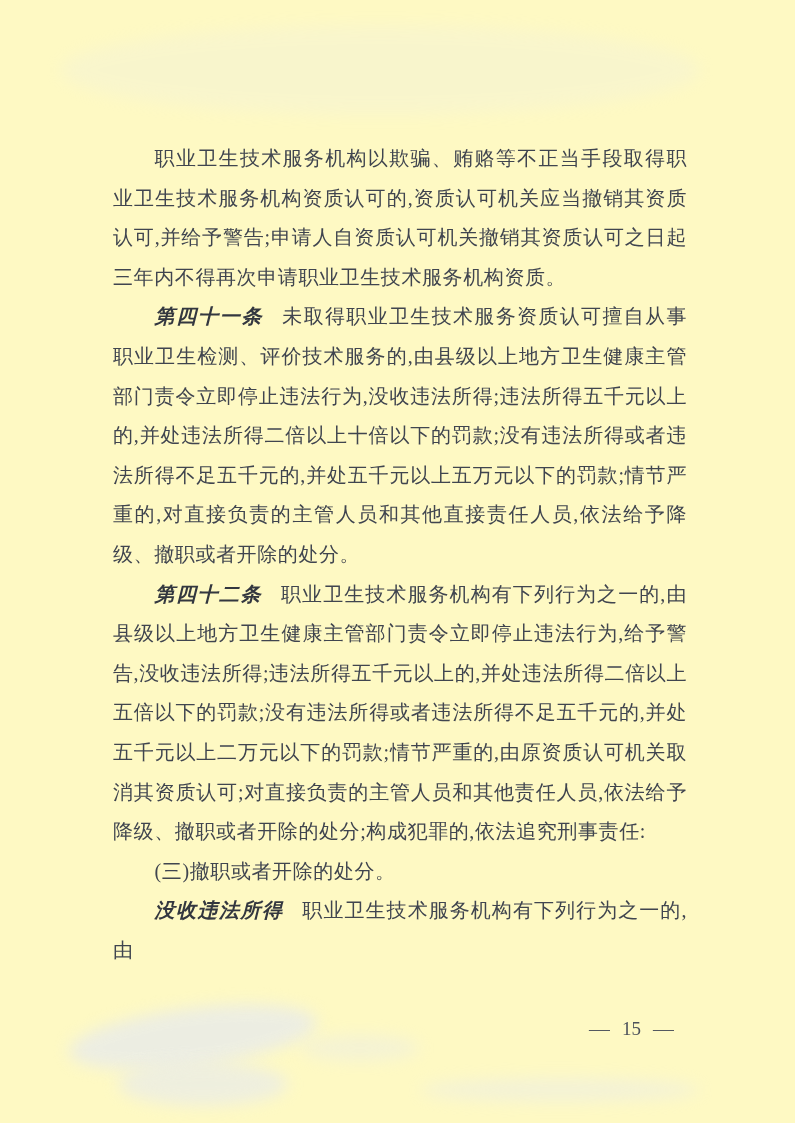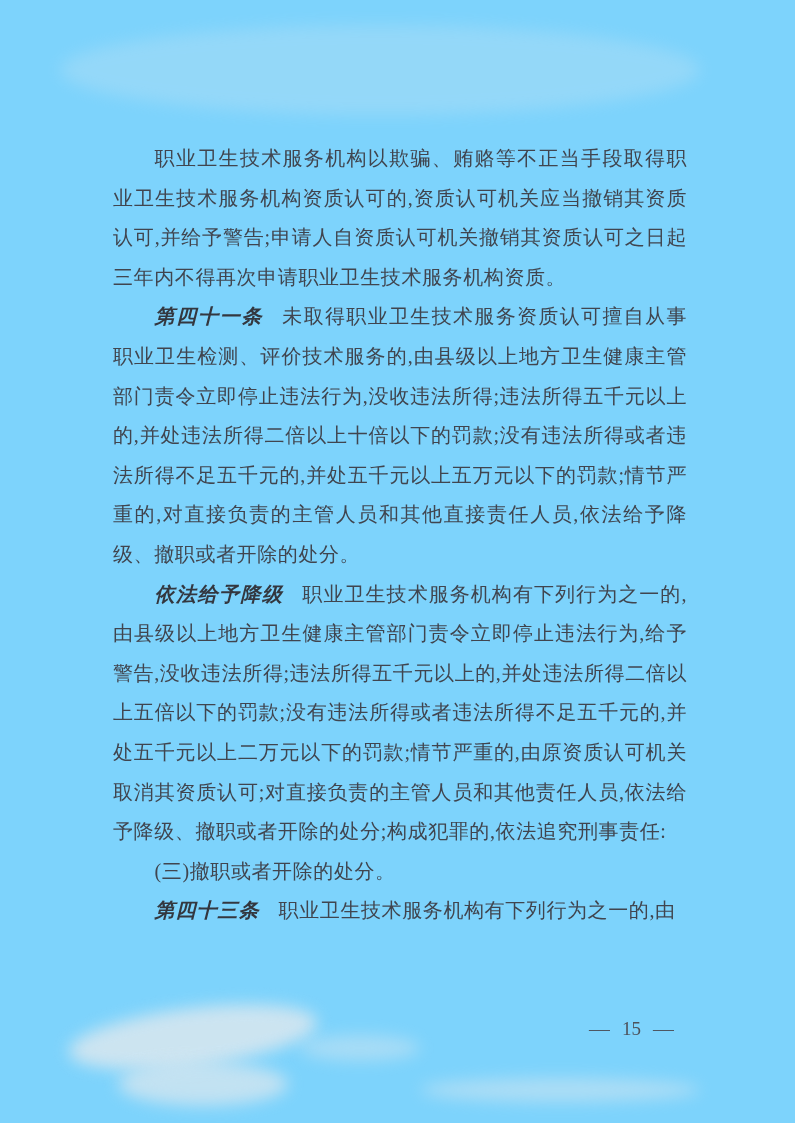--- a/index.html
+++ b/index.html
@@ -1,20 +1,20 @@
 <!DOCTYPE html>
 <html><head>
 <meta charset="utf-8">
 <style>
   html, body { margin: 0; padding: 0; background: #ffffff; }
   .page {
     position: relative;
     width: 795px;
     height: 1123px;
-    background: #7dd3fc;
+    background: #fef9c3;
     overflow: hidden;
     font-family: "Liberation Serif", "DejaVu Serif", serif;
   }
   
   .noise {
     position: absolute;
     background: #e7eaed;
     border-radius: 50%;
     filter: blur(8px);
     pointer-events: none;
@@ -74,27 +74,27 @@
   <div class="noise n2"></div>
   <div class="noise n3"></div>
   <div class="noise n4"></div>
 
   <main class="content">
 
     <p>职业卫生技术服务机构以欺骗、贿赂等不正当手段取得职业卫生技术服务机构资质认可的,资质认可机关应当撤销其资质认可,并给予警告;申请人自资质认可机关撤销其资质认可之日起三年内不得再次申请职业卫生技术服务机构资质。</p>
 
     <p><span class="art-num">第四十一条</span><span>未取得职业卫生技术服务资质认可擅自从事职业卫生检测、评价技术服务的,由县级以上地方卫生健康主管部门责令立即停止违法行为,没收违法所得;违法所得五千元以上的,并处违法所得二倍以上十倍以下的罚款;没有违法所得或者违法所得不足五千元的,并处五千元以上五万元以下的罚款;情节严重的,对直接负责的主管人员和其他直接责任人员,依法给予降级、撤职或者开除的处分。</span></p>
 
-    <p><span class="art-num">依法给予降级</span><span>职业卫生技术服务机构有下列行为之一的,由县级以上地方卫生健康主管部门责令立即停止违法行为,给予警告,没收违法所得;违法所得五千元以上的,并处违法所得二倍以上五倍以下的罚款;没有违法所得或者违法所得不足五千元的,并处五千元以上二万元以下的罚款;情节严重的,由原资质认可机关取消其资质认可;对直接负责的主管人员和其他责任人员,依法给予降级、撤职或者开除的处分;构成犯罪的,依法追究刑事责任:</span></p>
+    <p><span class="art-num">第四十二条</span><span>职业卫生技术服务机构有下列行为之一的,由县级以上地方卫生健康主管部门责令立即停止违法行为,给予警告,没收违法所得;违法所得五千元以上的,并处违法所得二倍以上五倍以下的罚款;没有违法所得或者违法所得不足五千元的,并处五千元以上二万元以下的罚款;情节严重的,由原资质认可机关取消其资质认可;对直接负责的主管人员和其他责任人员,依法给予降级、撤职或者开除的处分;构成犯罪的,依法追究刑事责任:</span></p>
 
 
 
     <p>(三)撤职或者开除的处分。</p>
 
-    <p><span class="art-num">第四十三条</span><span>职业卫生技术服务机构有下列行为之一的,由</span></p>
+    <p><span class="art-num">没收违法所得</span><span>职业卫生技术服务机构有下列行为之一的,由</span></p>
 
   </main>
 
   <div class="footer">
     <span class="dash">—</span>
     <span>15</span>
     <span class="dash">—</span>
   </div>
 
 </div>

